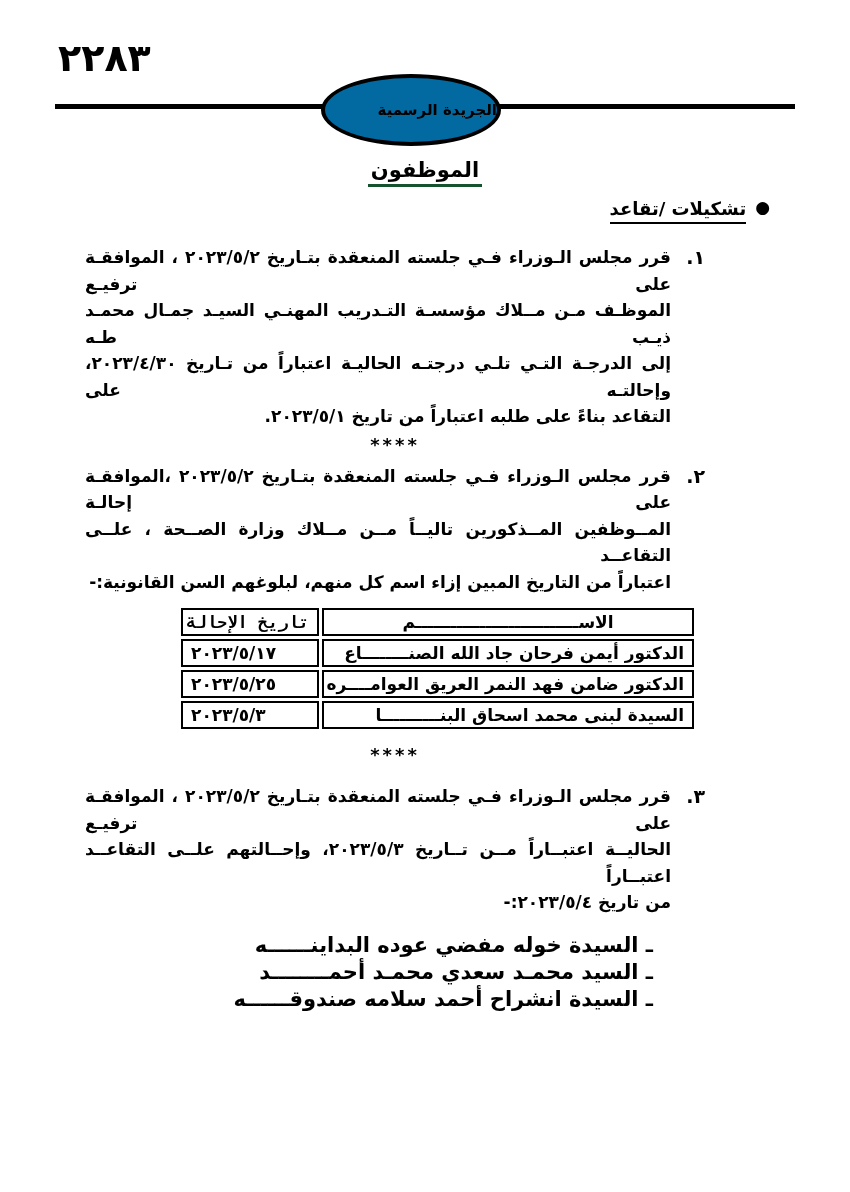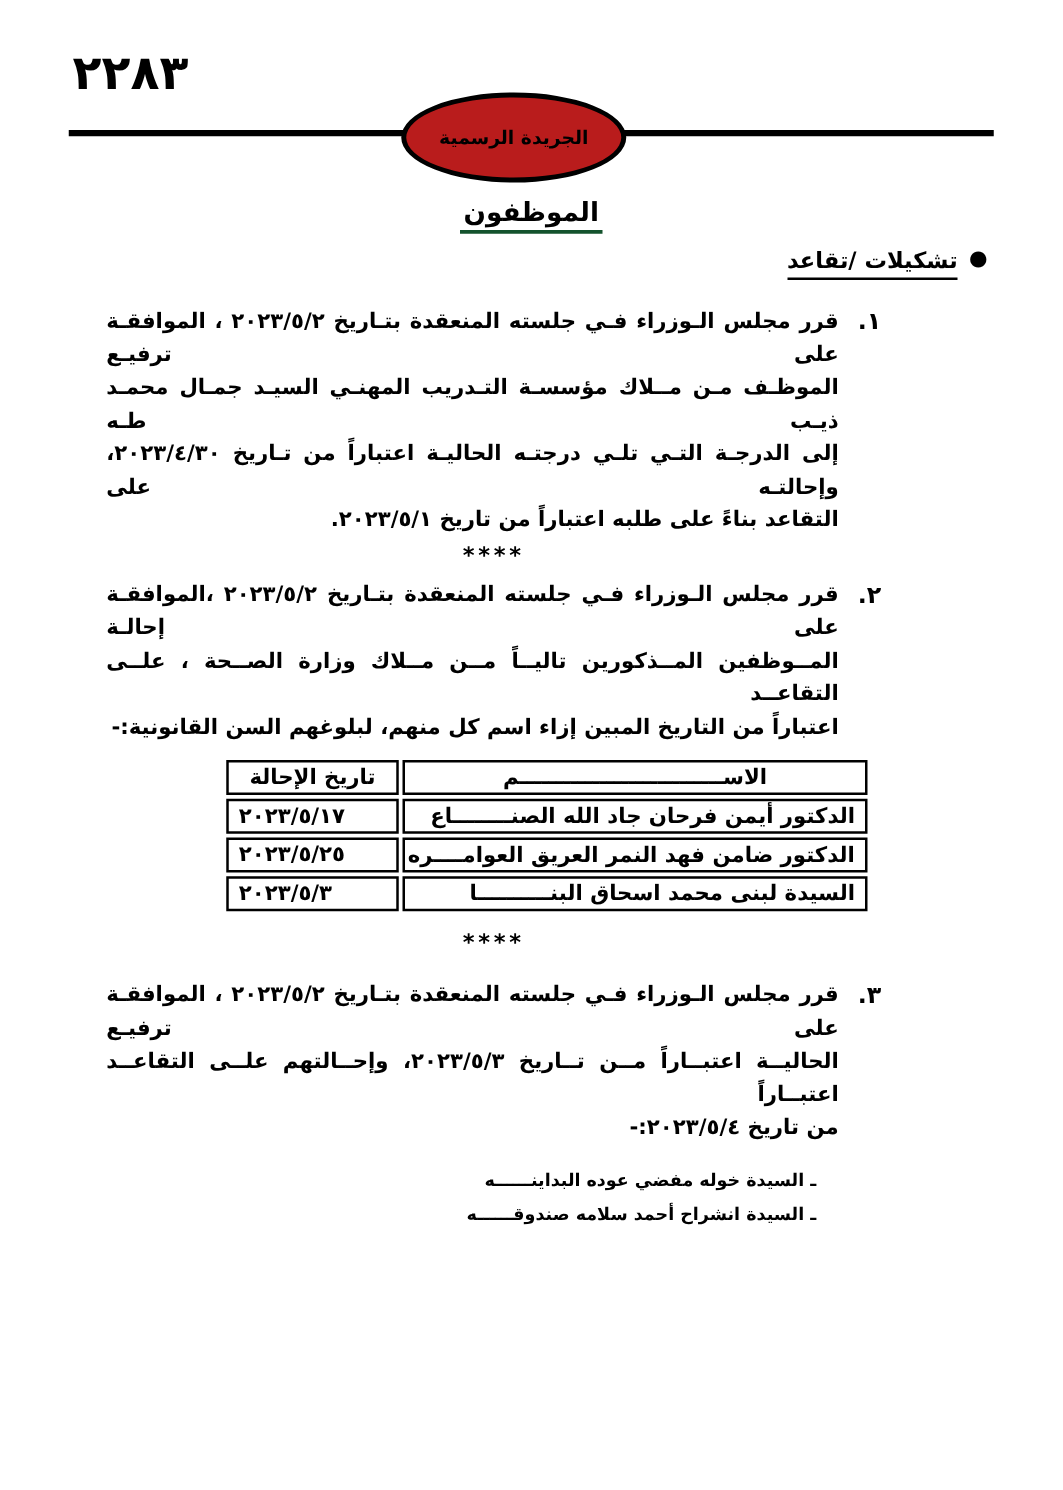--- a/index.html
+++ b/index.html
@@ -19,31 +19,31 @@
     position:absolute;top:36px;left:58px;
     font-size:38px;letter-spacing:5px;
     direction:ltr;
   }
   .header-rule{position:relative;margin:78px 55px 0 55px;height:58px;}
   .rule-line{position:absolute;top:26px;left:0;right:0;height:5px;background:#000;}
   .oval{
     position:absolute;top:-4px;left:calc(50% - 14px);transform:translateX(-50%);
     width:172px;height:64px;
     border:4px solid #000;border-radius:50%;
-    background:#b91c1c;
-    display:flex;align-items:center;justify-content:center;
+    background:#0369a1;
+    display:flex;align-items:center;justify-content:flex-start;
     font-size:15px;
   }
   
   .title-wrap{text-align:center;margin-top:22px;}
   .doc-title{
     display:inline-block;font-size:21px;
     border-bottom:3px solid #14532d;padding:0 3px 2px 3px;
   }
-  .bullet-row{margin:10px 60px 0 0;font-size:18px;text-decoration:underline;}
+  .bullet-row{margin:10px 80px 0 0;font-size:18px;text-decoration:underline;}
   .bullet-glyph{display:inline-block;margin-left:9px;font-size:17px;vertical-align:2px;}
   .bullet-label{
     display:inline-block;
     border-bottom:2px solid #000;padding-bottom:3px;
   }
   
   .item{
     display:flex;
     margin:0 145px 0 85px;
     font-size:17px;line-height:26.5px;
@@ -68,26 +68,26 @@
   }
   table.retire th,table.retire td{
     border:2px solid #000;
     height:22px;padding:1px 8px;
     font-size:17px;font-weight:bold;
     overflow:hidden;white-space:nowrap;
   }
   .col-name{width:352px;margin-left:24px;}
   .col-date{width:118px;}
   th.name-h{text-align:center;}
-  th.date-h{text-align:center;font-size:16px;}
+  th.date-h{text-align:center;font-size:16px;font-family:Liberation Mono, monospace;}
   td.name-c{text-align:right;}
   td.date-c{text-align:left;direction:ltr;}
   
   .names-list{margin:16px 0 0 0;padding-right:18px;}
-  .name-line{text-align:right;font-size:14px;line-height:27px;}
+  .name-line{text-align:right;font-size:21px;line-height:27px;}
 </style>
 </head>
 <body>
 
 <div class="page">
 
   <div class="page-number">٢٢٨٣</div>
 
   <div class="header-rule">
     <div class="rule-line"></div>
@@ -152,18 +152,19 @@
 
   <div class="item item-3">
     <div class="item-number">٣.</div>
     <div class="item-body">
       <div class="line">قرر مجلس الـوزراء فـي جلسته المنعقدة بتـاريخ ٢٠٢٣/٥/٢ ، الموافقـة على ترفيـع</div>
       <div class="line">الحاليــة اعتبــاراً مــن تــاريخ ٢٠٢٣/٥/٣، وإحــالتهم علــى التقاعــد اعتبــاراً</div>
       <div class="line last">من تاريخ ٢٠٢٣/٥/٤:-</div>
 
       <div class="names-list">
         <div class="name-line">ـ السيدة خوله مفضي عوده البداينــــــه</div>
+        <div class="name-line">ـ السيد محمـد سعدي محمـد أحمــــــــد</div>
         <div class="name-line">ـ السيدة انشراح أحمد سلامه صندوقــــــه</div>
       </div>
     </div>
   </div>
 
 </div>
 
 </body></html>

